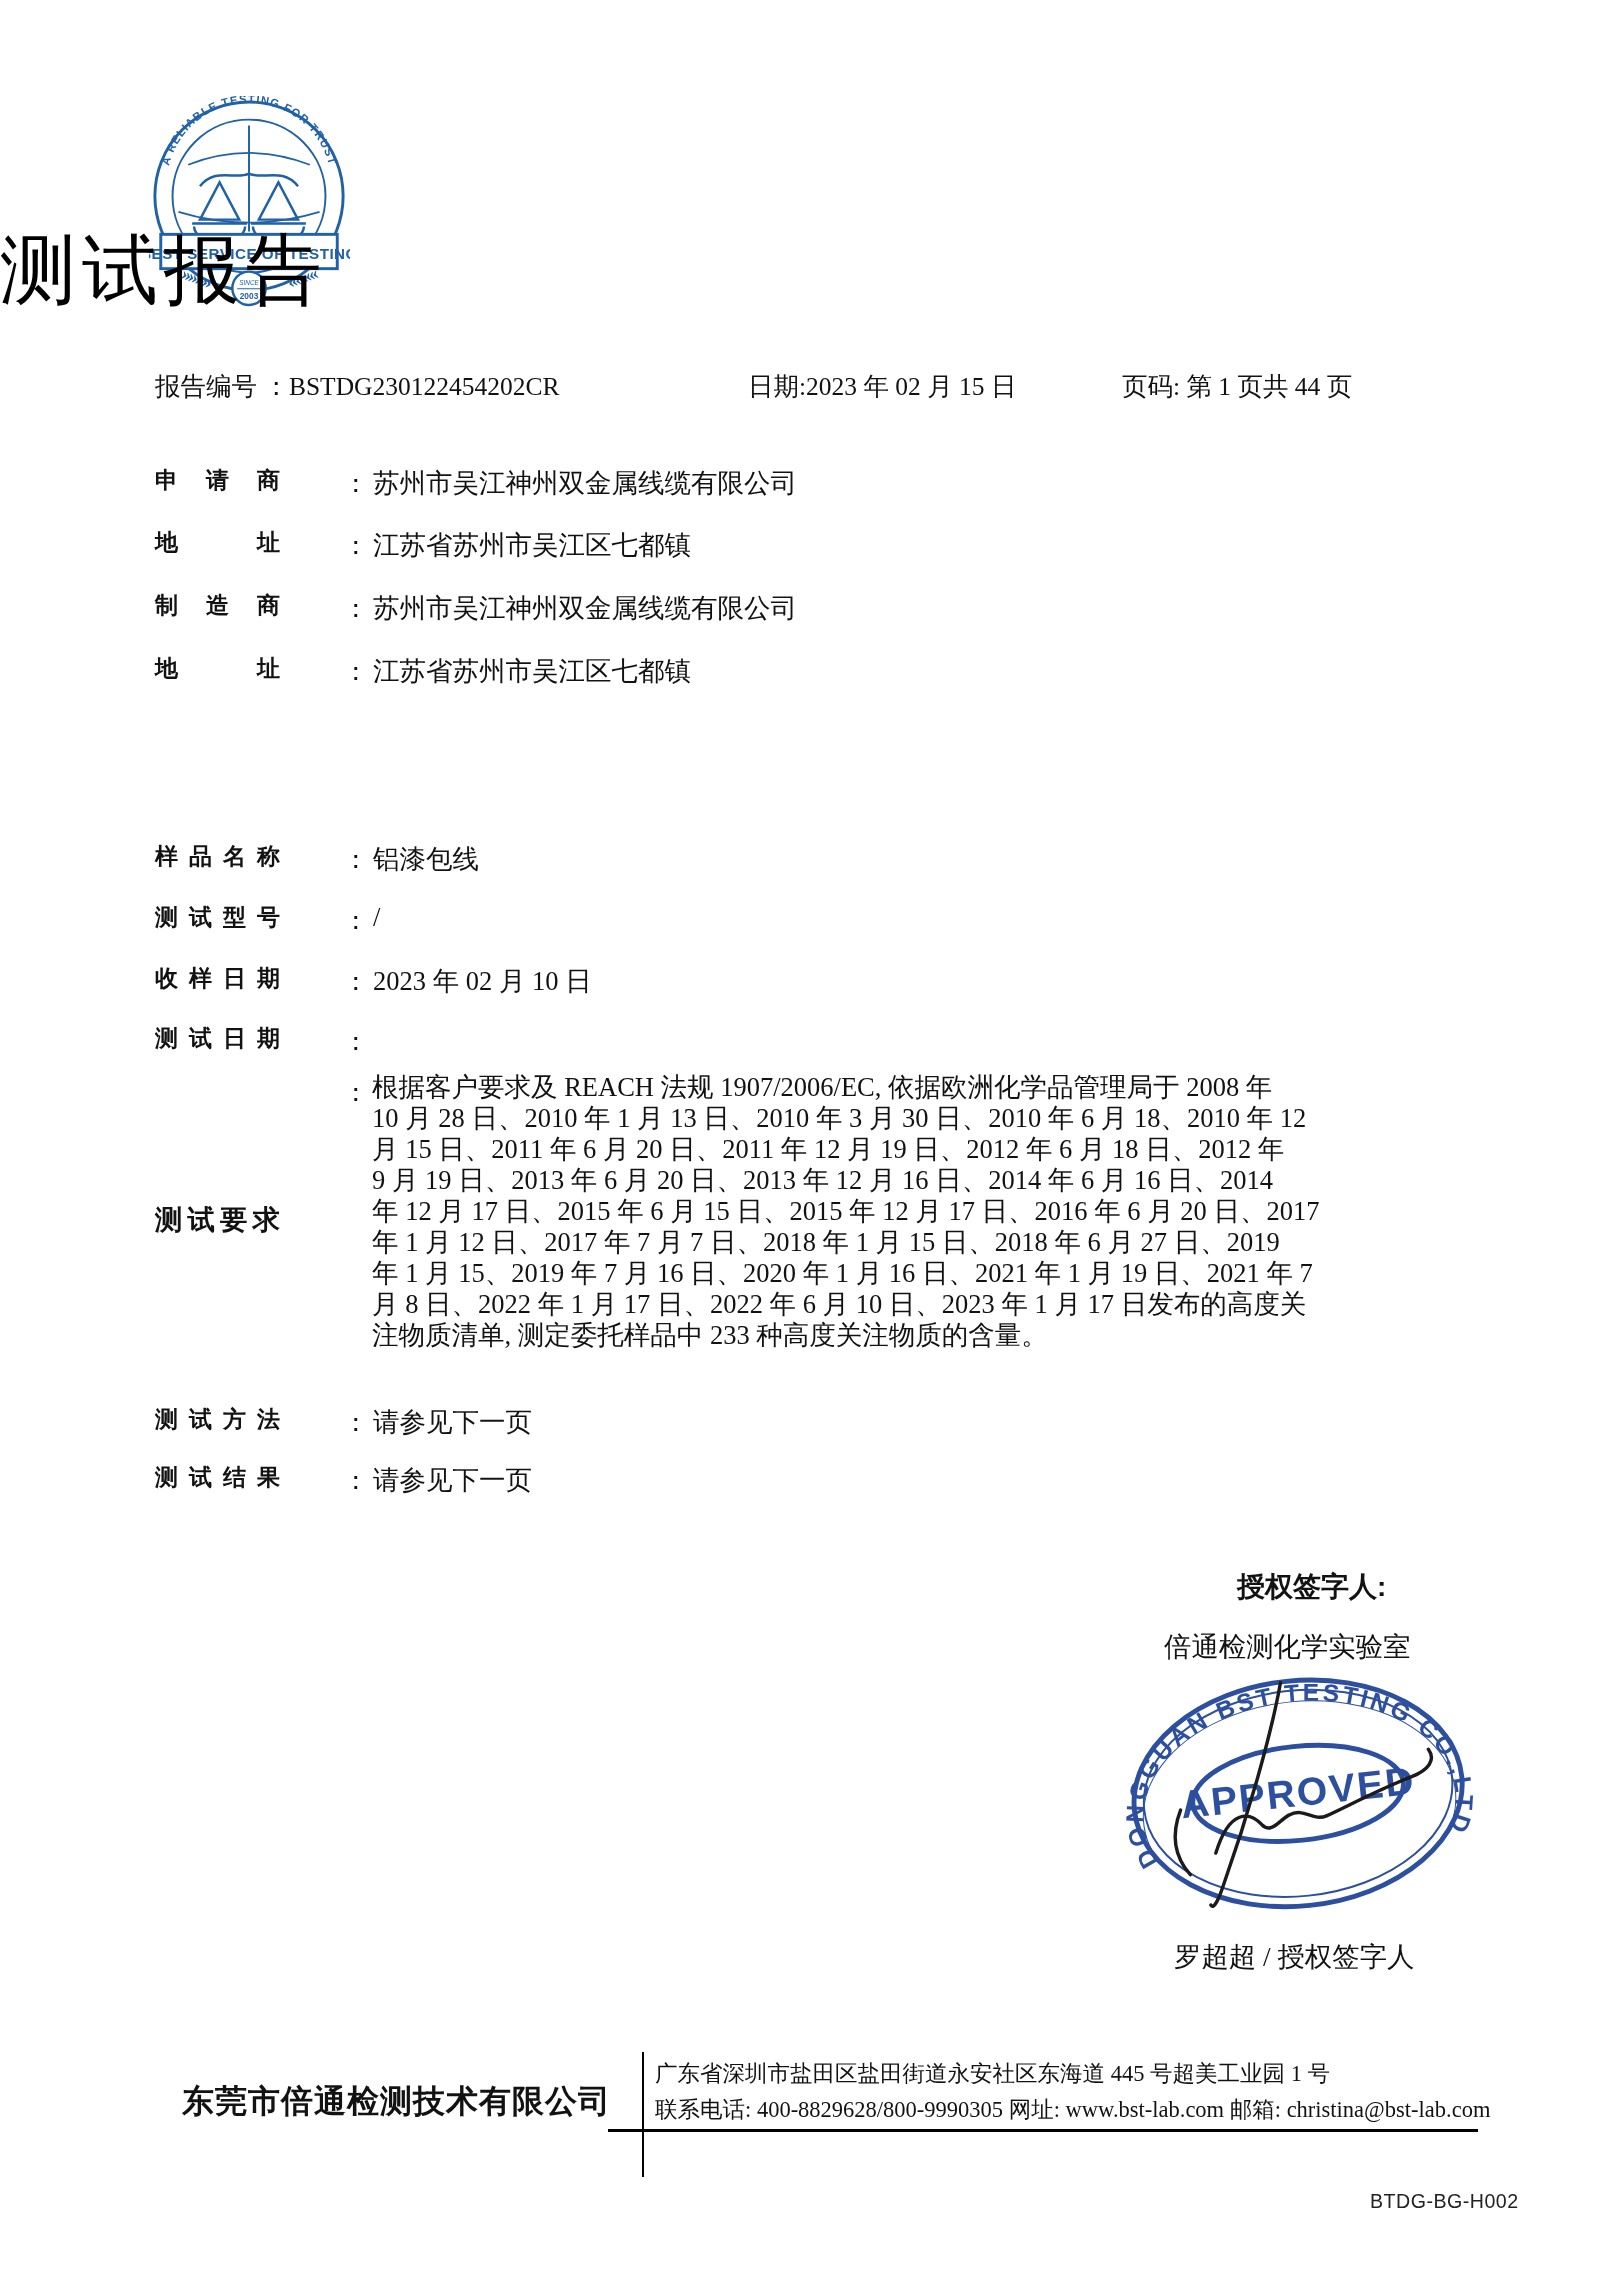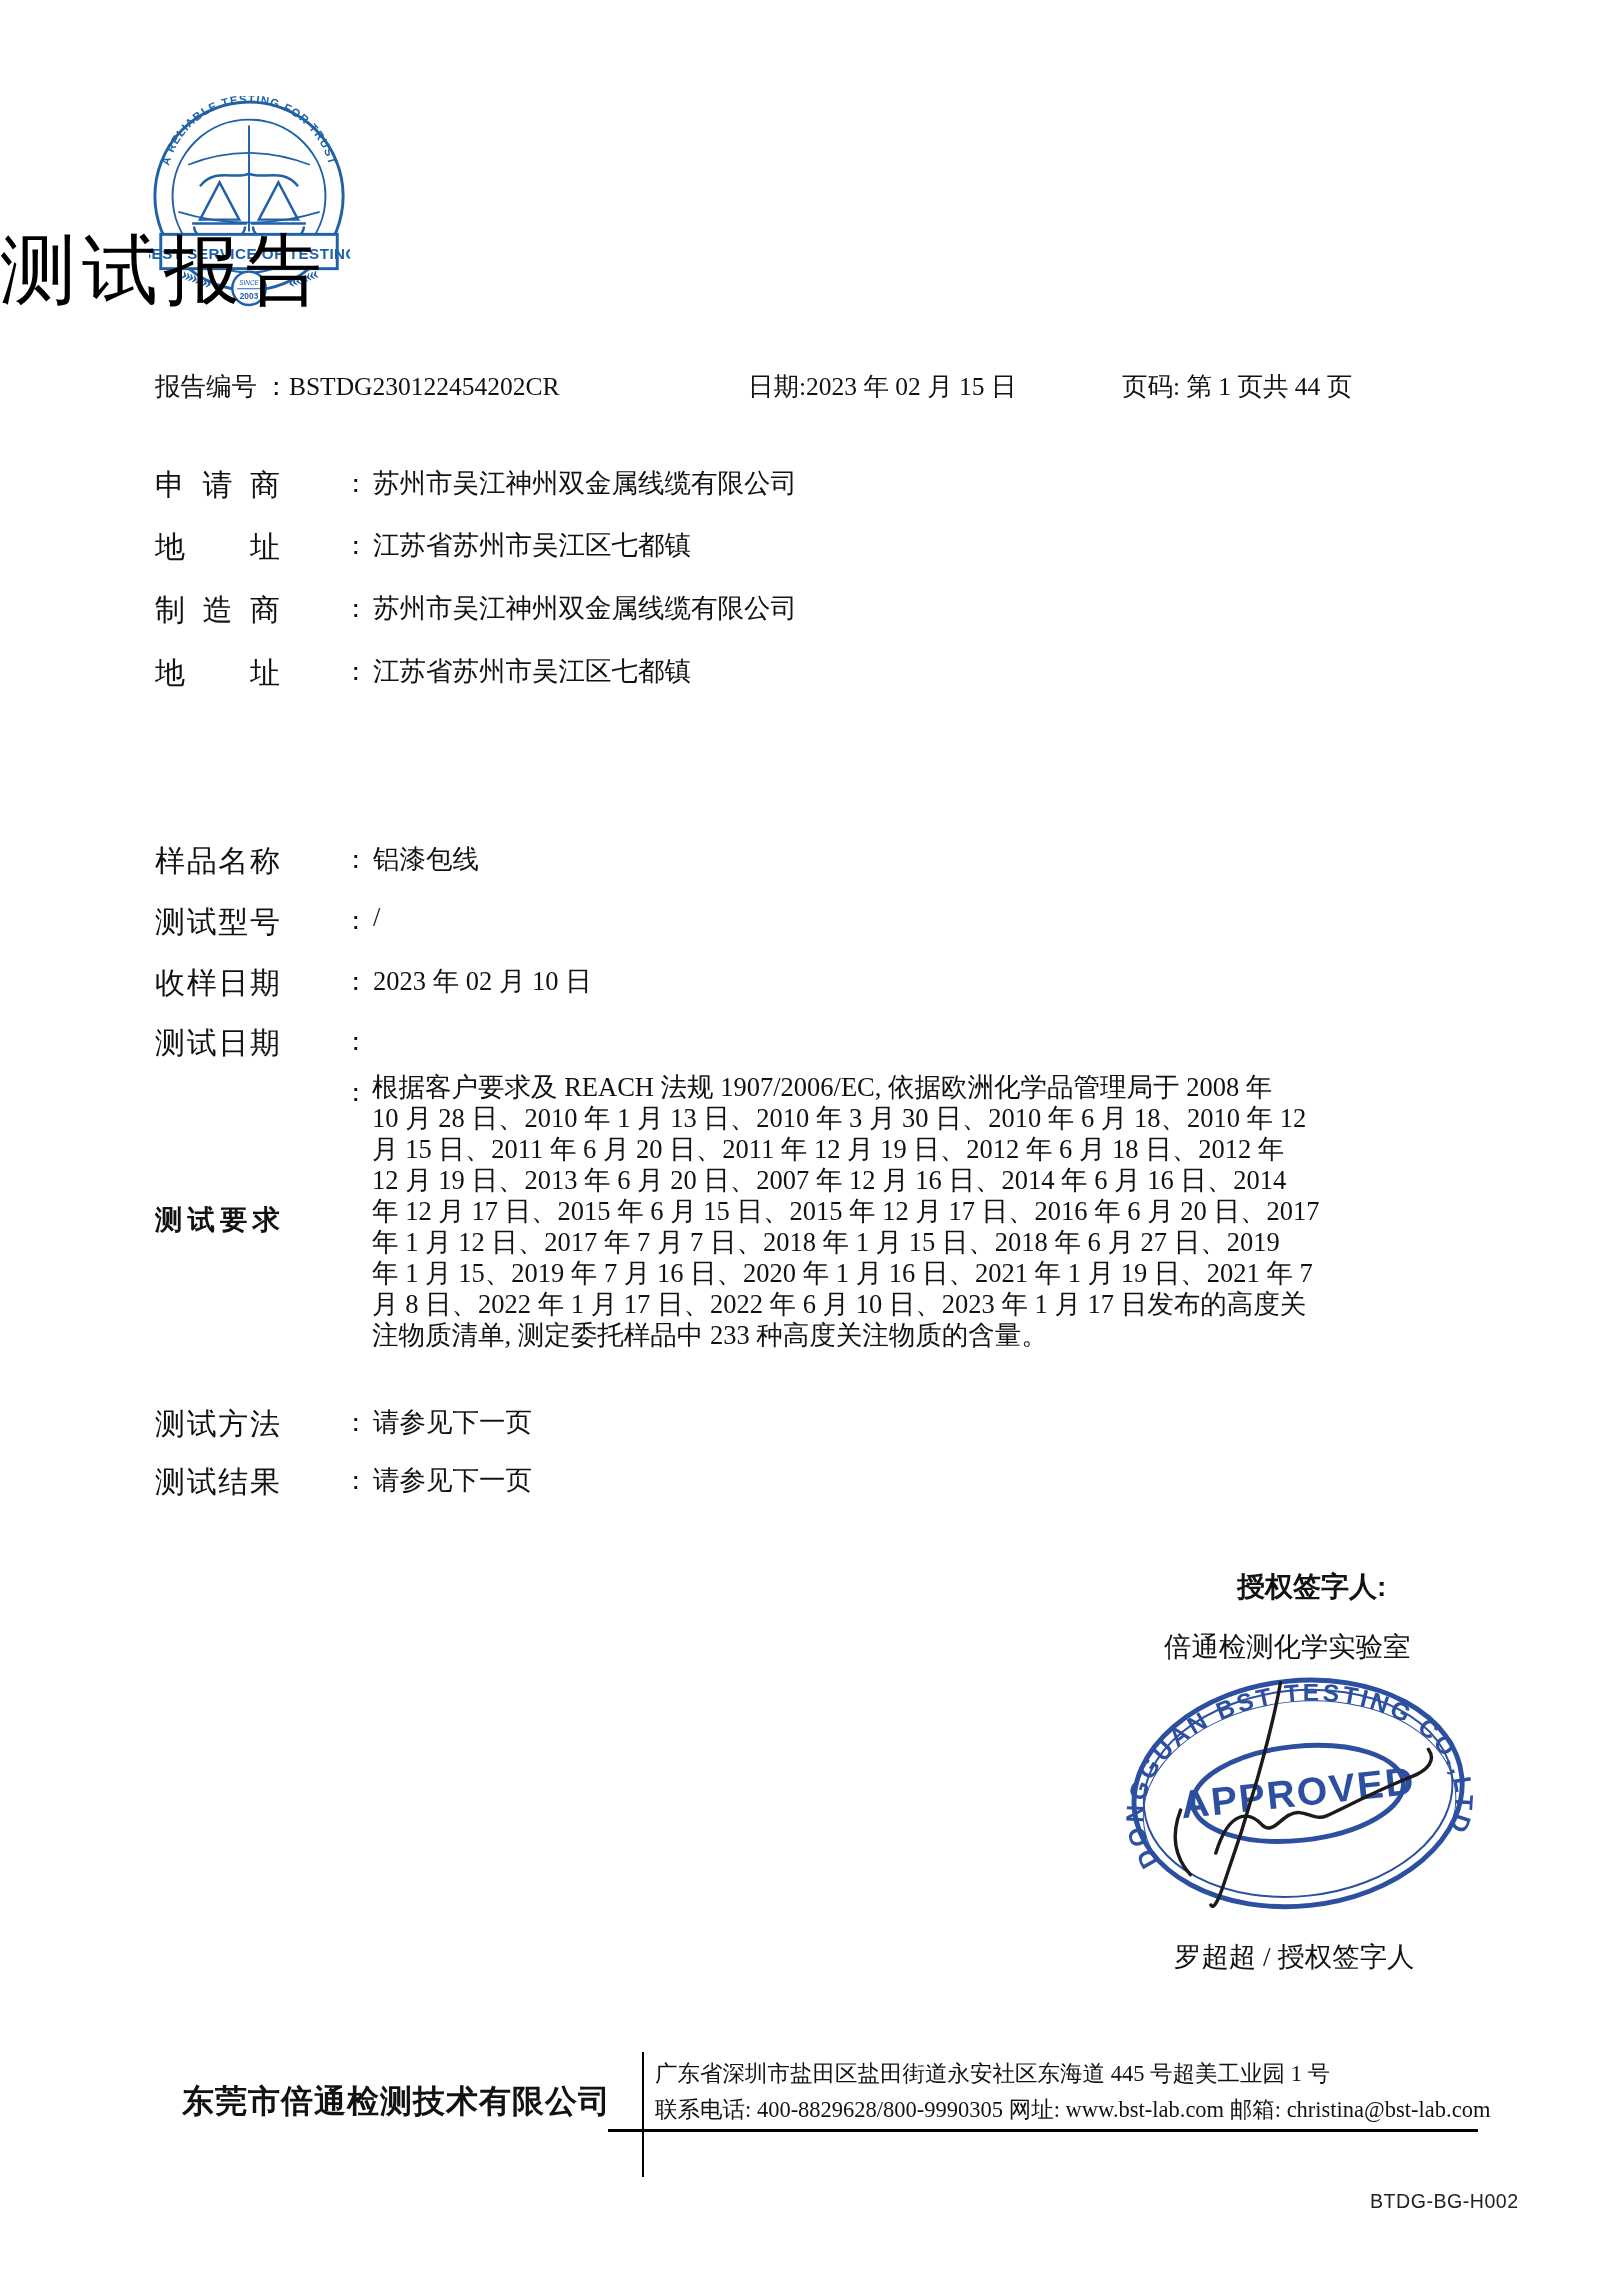--- a/index.html
+++ b/index.html
@@ -9,22 +9,22 @@
   }
   .abs{position:absolute;}
   .nw{white-space:nowrap;}
   
   .title{position:absolute;left:0;width:1568px;text-align:left;top:220px;
     font-size:76px;font-weight:normal;letter-spacing:5.9px;color:#000000;}
   
   .hmeta{font-size:25.5px;white-space:nowrap;}
   
   .row{position:absolute;left:155px;width:1333px;height:41px;font-size:26.5px;}
-  .row .lbl{position:absolute;left:0;top:0;width:125px;font-weight:normal;
-    font-family:"Liberation Sans","DejaVu Sans",sans-serif;font-size:30px;
+  .row .lbl{position:absolute;left:0;top:0;width:125px;font-weight:bold;
+    font-family:"Liberation Sans","DejaVu Sans",sans-serif;font-size:23px;
     text-align:justify;text-align-last:justify;white-space:normal;}
   .row .col{position:absolute;left:188px;top:1px;font-size:25.5px;}
   .row .val{position:absolute;left:218px;top:0;white-space:nowrap;}
   .reqline{font-size:26.5px;line-height:31px;white-space:nowrap;}
   .signoff-bold{font-family:"Liberation Sans","DejaVu Sans",sans-serif;font-weight:bold;font-size:28px;white-space:nowrap;}
   .signoff-serif{font-size:27.4px;white-space:nowrap;}
   .disclaimer{position:absolute;left:0;top:2015px;width:1621px;text-align:center;font-size:21.6px;color:#1a1a1a;}
   .foot-company{position:absolute;left:176px;top:2080px;width:441px;text-align:center;
     font-family:"Liberation Sans","DejaVu Sans",sans-serif;font-weight:bold;font-size:32px;letter-spacing:1px;white-space:nowrap;}
   .foot-line{font-size:22.5px;white-space:nowrap;}
@@ -126,21 +126,21 @@
     <span class="lbl">测试日期</span>
     <span class="col">：</span>
   </div>
 
   <div class="abs" style="left:155px;top:1202px;width:125px;font-family:'Liberation Sans','DejaVu Sans',sans-serif;font-weight:bold;font-size:27.4px;text-align:justify;text-align-last:justify">测试要求</div>
   <div class="abs" style="left:343px;top:1075px;font-size:25.5px">：</div>
   <div class="abs" style="left:372px;top:1072px">
     <div class="reqline">根据客户要求及 REACH 法规 1907/2006/EC, 依据欧洲化学品管理局于 2008 年</div>
     <div class="reqline">10 月 28 日、2010 年 1 月 13 日、2010 年 3 月 30 日、2010 年 6 月 18、2010 年 12</div>
     <div class="reqline">月 15 日、2011 年 6 月 20 日、2011 年 12 月 19 日、2012 年 6 月 18 日、2012 年</div>
-    <div class="reqline">12 月 19 日、2013 年 6 月 20 日、2007 年 12 月 16 日、2014 年 6 月 16 日、2014</div>
+    <div class="reqline">9 月 19 日、2013 年 6 月 20 日、2013 年 12 月 16 日、2014 年 6 月 16 日、2014</div>
     <div class="reqline">年 12 月 17 日、2015 年 6 月 15 日、2015 年 12 月 17 日、2016 年 6 月 20 日、2017</div>
     <div class="reqline">年 1 月 12 日、2017 年 7 月 7 日、2018 年 1 月 15 日、2018 年 6 月 27 日、2019</div>
     <div class="reqline">年 1 月 15、2019 年 7 月 16 日、2020 年 1 月 16 日、2021 年 1 月 19 日、2021 年 7</div>
     <div class="reqline">月 8 日、2022 年 1 月 17 日、2022 年 6 月 10 日、2023 年 1 月 17 日发布的高度关</div>
     <div class="reqline">注物质清单, 测定委托样品中 233 种高度关注物质的含量。</div>
   </div>
 
   <div class="row" style="top:1404px">
     <span class="lbl">测试方法</span>
     <span class="col">：</span>

